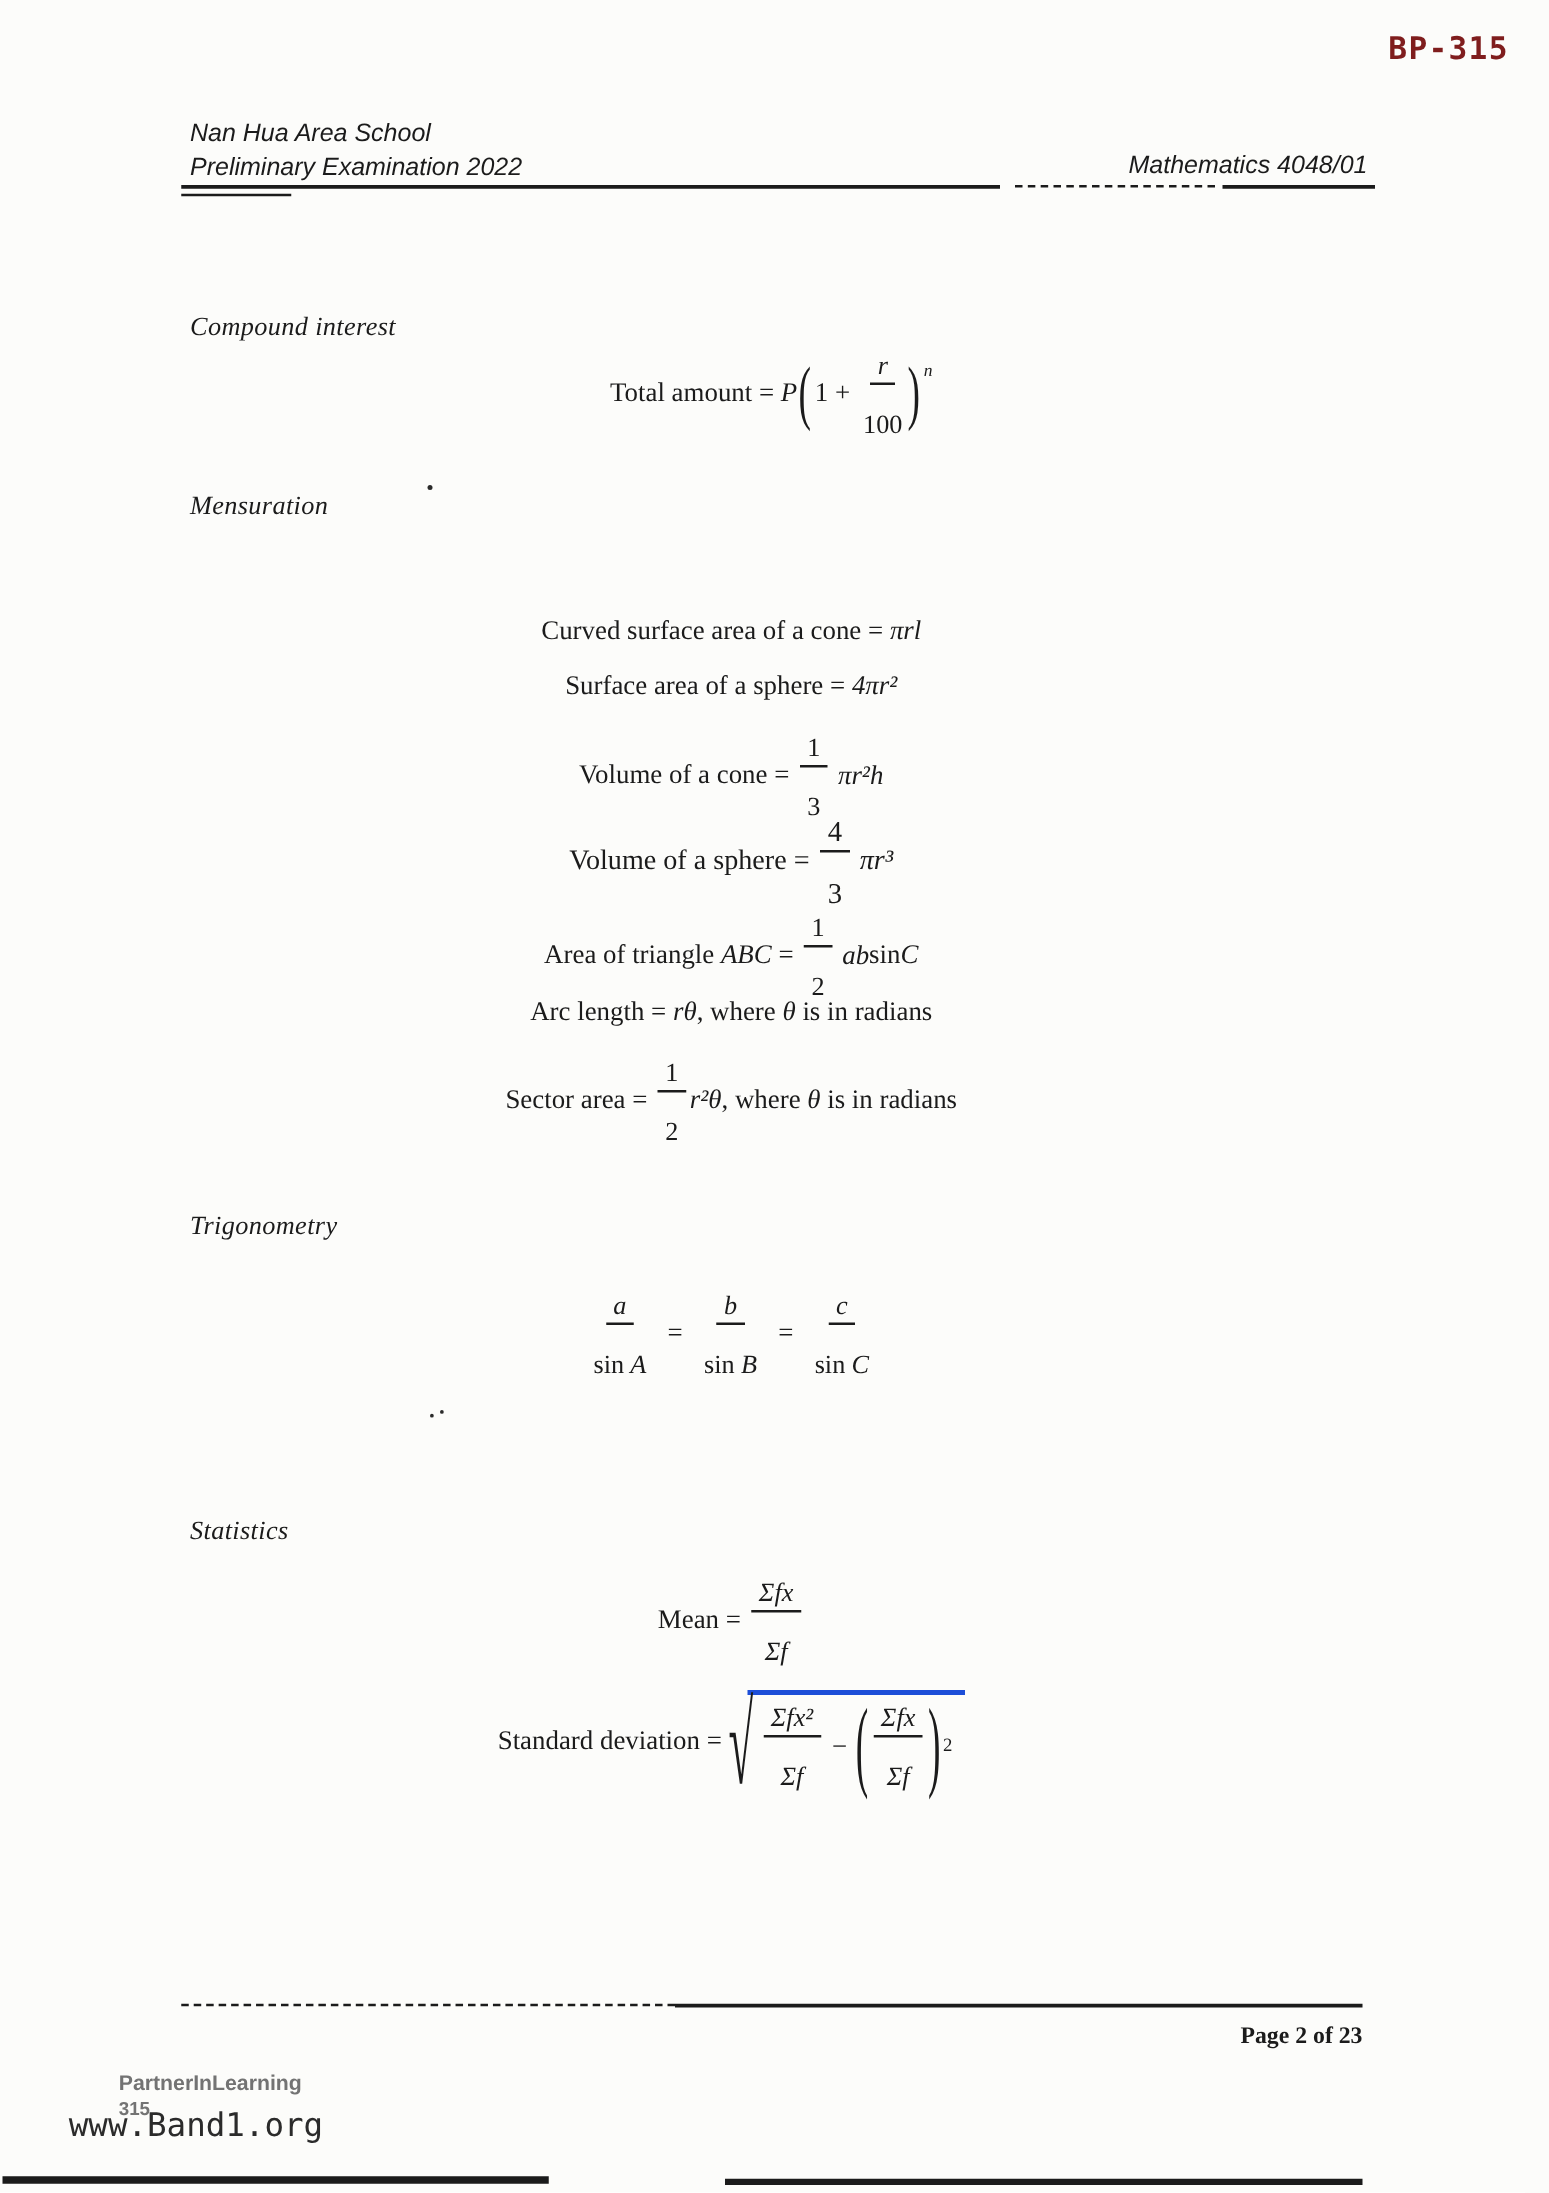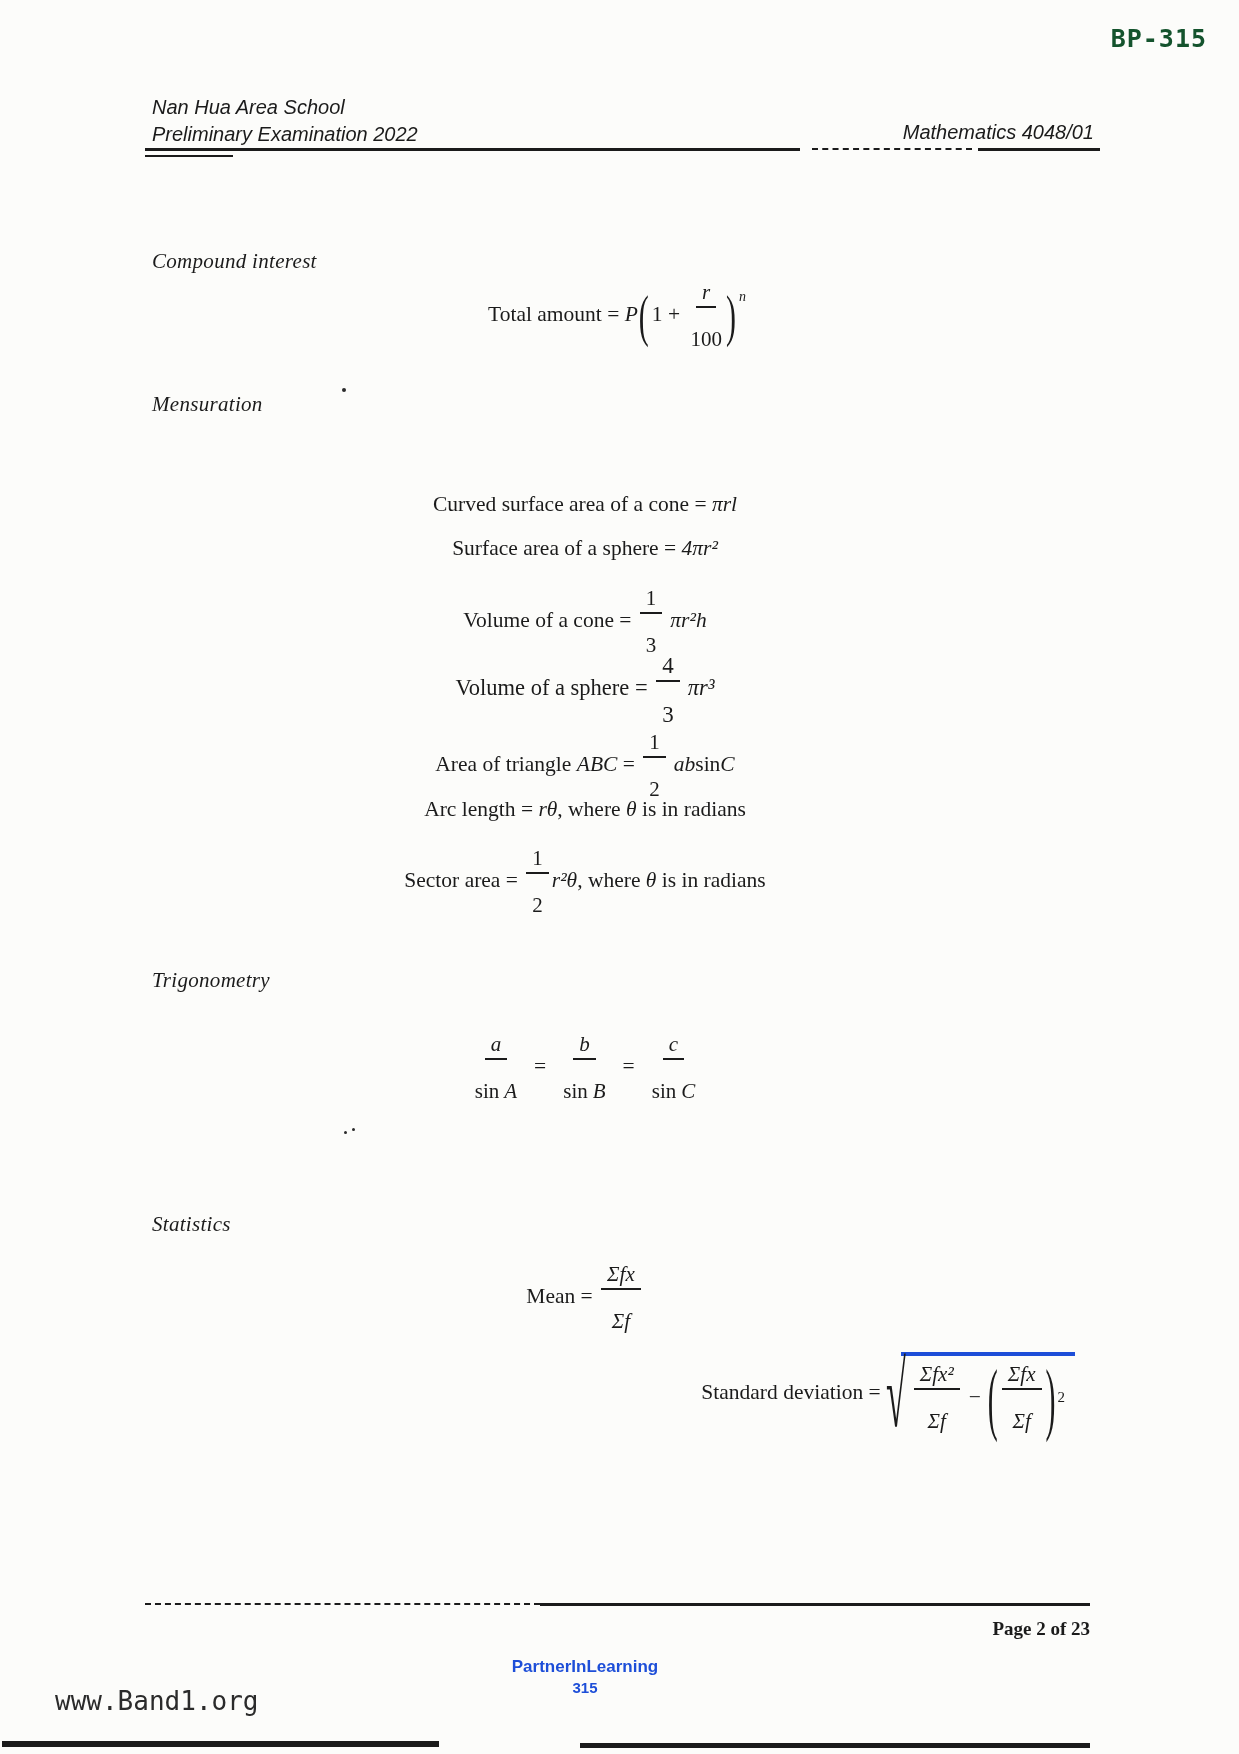--- a/index.html
+++ b/index.html
@@ -6,21 +6,21 @@
   html,body { background:#ffffff; }
   .page {
     position:relative; width:1239px; height:1754px;
     background:#fcfcfa; color:#1b1b1b;
     font-family:"Liberation Serif", serif;
     overflow:hidden;
   }
   .bp {
     position:absolute; top:24px; right:32px;
     font-family:"DejaVu Sans Mono", monospace;
-    font-weight:700; font-size:25px; letter-spacing:1px; color:#14532d;
+    font-weight:700; font-size:25px; letter-spacing:1px; color:#7f1d1d;
   }
   .hdr-left {
     position:absolute; left:152px; top:94px;
     font-family:"Liberation Sans", sans-serif; font-style:italic;
     font-size:20px; line-height:27px;
   }
   .hdr-right {
     position:absolute; top:121px; right:145px;
     font-family:"Liberation Sans", sans-serif; font-style:italic;
     font-size:20px;
@@ -56,23 +56,23 @@
     transform:scaleY(2.55) translateY(1px); margin-right:-5px;
   }
   .radicand {
     display:inline-flex; align-items:center;
     border-top:4px solid #1d4ed8; padding:6px 10px 0 10px;
   }
   .eq { margin:0 14px; }
   .sp { margin-left:5px; }
   .speck { position:absolute; background:#2a2a2a; border-radius:50%; }
   .wm {
-    position:absolute; left:95px; width:980px; text-align:center;
+    position:absolute; left:95px; width:980px; text-align:left;
     font-family:"Liberation Sans", sans-serif; font-weight:700;
-    font-size:17px; line-height:21px; color:#1d4ed8;
+    font-size:17px; line-height:21px; color:#737373;
   }
   .pagenum { position:absolute; right:149px; top:1618px; font-size:19px;font-weight:bold; }
   .site {
     position:absolute; left:55px; top:1686px;
     font-family:"DejaVu Sans Mono", monospace; font-size:26px; color:#2b2b2b;
   }
 </style>
 </head>
 <body>
 
@@ -162,21 +162,21 @@
 
   <div class="sec" style="top:1212px;">Statistics</div>
 
   <div class="row" style="top:1262px;">
     <span>Mean = </span><span class="frac">
         <span class="num var">Σfx</span>
         <span class="den var">Σf</span>
       </span>
   </div>
 
-  <div class="row" style="top:1352px;text-align:right;">
+  <div class="row" style="top:1352px;">
     <span style="vertical-align:middle;">Standard deviation = </span><span class="sqrt">
         <span class="radical">√</span>
         <span class="radicand">
           <span class="frac">
             <span class="num var">Σfx²</span>
             <span class="den var">Σf</span>
           </span>
           <span style="margin:0 6px;">−</span>
           <span class="bigp bigp2">(</span>
           <span class="frac">

